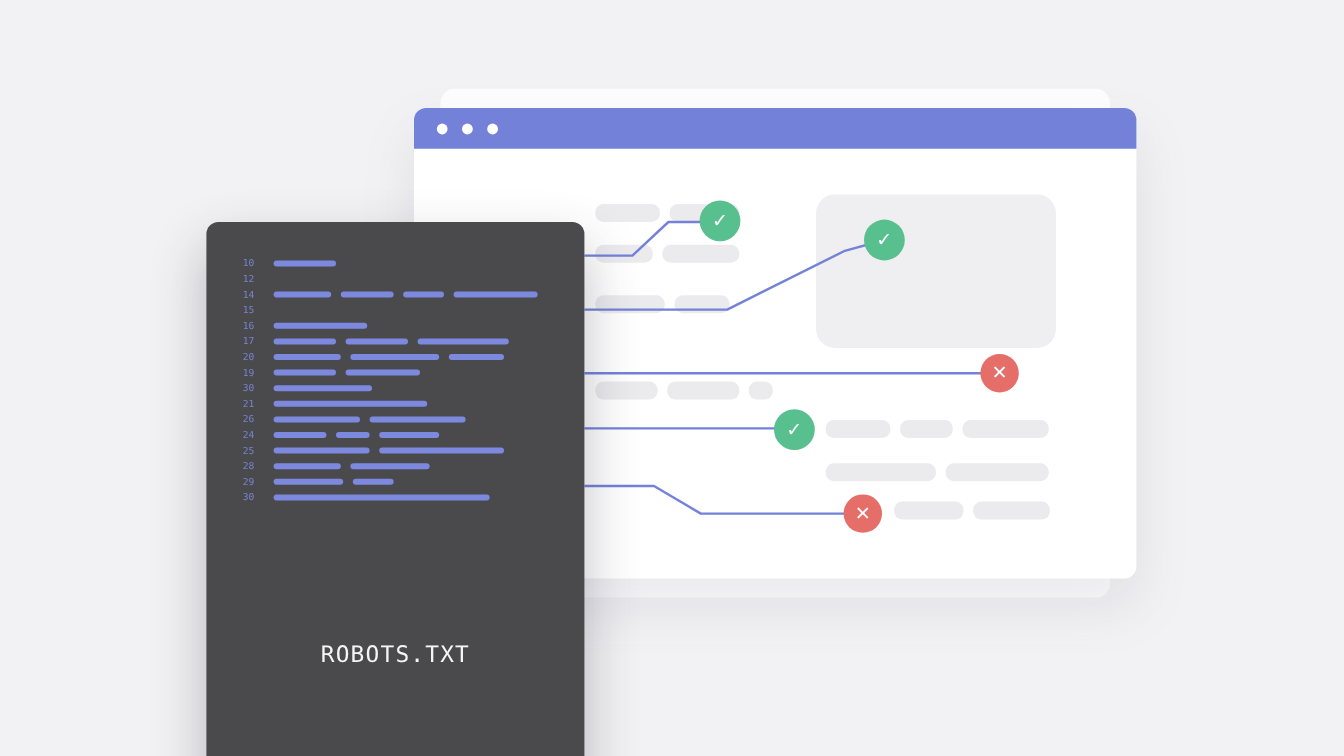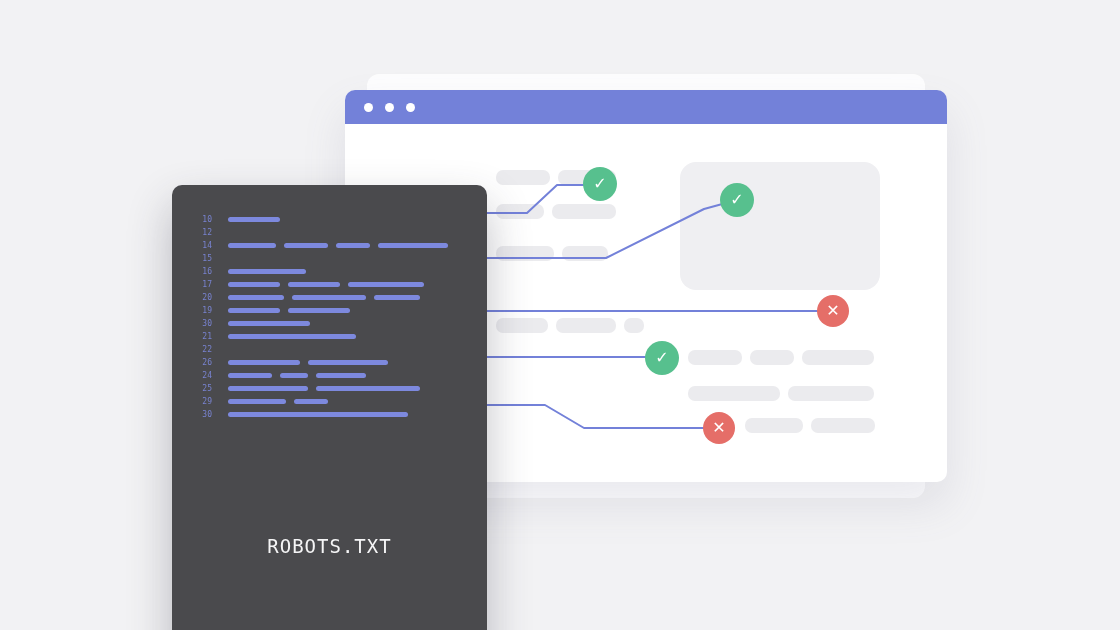--- a/index.html
+++ b/index.html
@@ -234,24 +234,20 @@
             <span class="seg" style="width: 82px;"></span>
           </span>
         </div>
         <div class="row">
           <span class="num">21</span>
           <span class="segs">
             <span class="seg" style="width: 128px;"></span>
           </span>
         </div>
         <div class="row">
-          <span class="num">22</span>
-          <span class="segs"></span>
-        </div>
-        <div class="row">
           <span class="num">26</span>
           <span class="segs">
             <span class="seg" style="width: 72px;"></span>
             <span class="seg" style="width: 80px;"></span>
           </span>
         </div>
         <div class="row">
           <span class="num">24</span>
           <span class="segs">
             <span class="seg" style="width: 44px;"></span>
@@ -260,20 +256,27 @@
           </span>
         </div>
         <div class="row">
           <span class="num">25</span>
           <span class="segs">
             <span class="seg" style="width: 80px;"></span>
             <span class="seg" style="width: 104px;"></span>
           </span>
         </div>
         <div class="row">
+          <span class="num">28</span>
+          <span class="segs">
+            <span class="seg" style="width: 56px;"></span>
+            <span class="seg" style="width: 66px;"></span>
+          </span>
+        </div>
+        <div class="row">
           <span class="num">29</span>
           <span class="segs">
             <span class="seg" style="width: 58px;"></span>
             <span class="seg" style="width: 34px;"></span>
           </span>
         </div>
         <div class="row">
           <span class="num">30</span>
           <span class="segs">
             <span class="seg" style="width: 180px;"></span>

